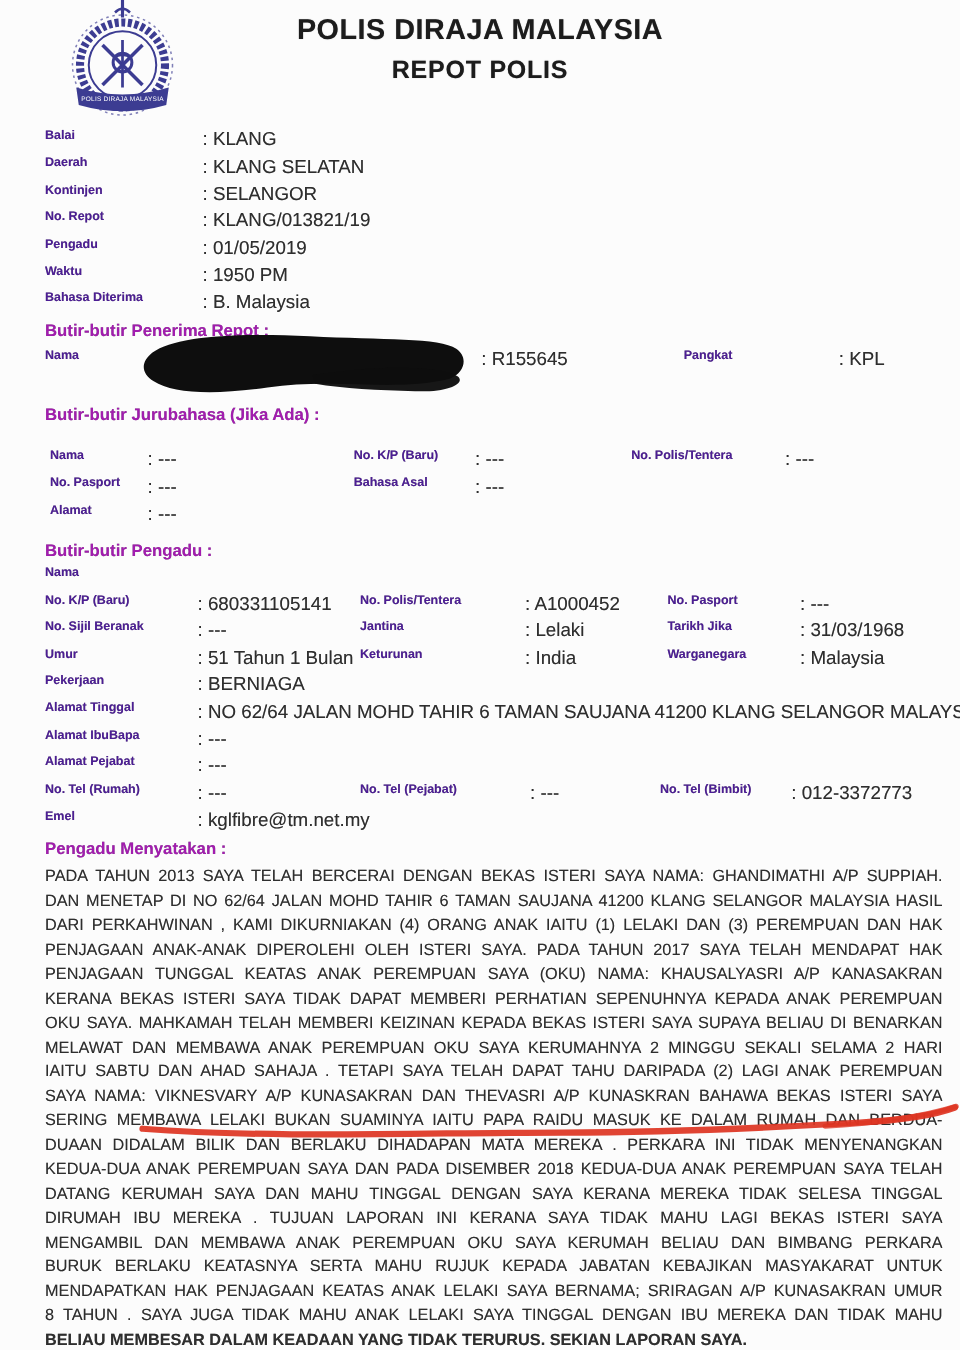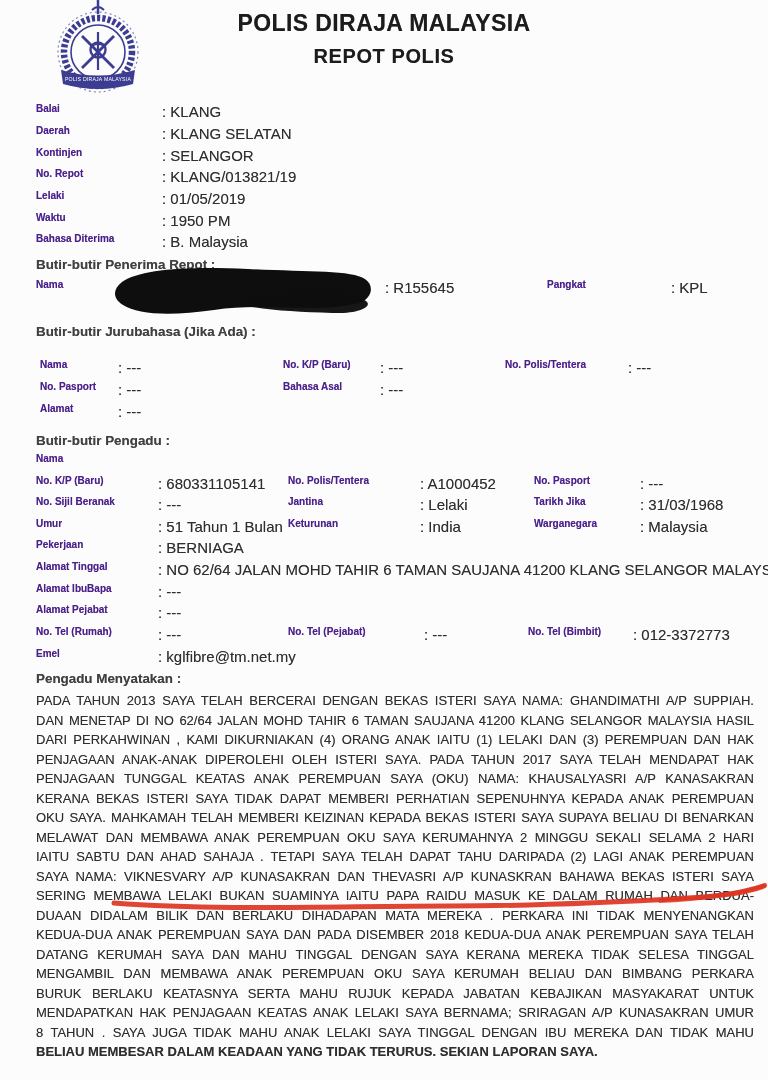--- a/index.html
+++ b/index.html
@@ -10,21 +10,21 @@
     color:#2b2b2b;
   }
   .doc-title{
     position:absolute;left:0;right:0;text-align:center;
     font-weight:bold;color:#1c1c1c;
     text-shadow:0 0 .6px rgba(40,40,40,.55);
   }
   .t1{top:10px;font-size:23px;letter-spacing:.4px;}
   .t2{top:45px;font-size:20px;letter-spacing:.6px;}
   .sect{
-    position:absolute;font-weight:bold;font-size:13.4px;color:#404040;
+    position:absolute;font-weight:bold;font-size:13.4px;color:#a21caf;
     text-shadow:0 0 .5px rgba(40,40,40,.5);white-space:nowrap;
   }
   .lbl{
     position:absolute;font-weight:bold;font-size:10px;color:#4c1d95;
     text-shadow:0 0 .5px rgba(40,40,40,.5);white-space:nowrap;
   }
   .val{
     position:absolute;font-size:15px;color:#2e2e2e;
     text-shadow:0 0 .4px rgba(60,60,60,.5);white-space:nowrap;
   }
@@ -69,21 +69,21 @@
   <div class="doc-title t2">REPOT POLIS</div>
 
   <span class="lbl" style="left:36px;top:103px">Balai</span>
   <span class="val" style="left:162px;top:103px">: KLANG</span>
   <span class="lbl" style="left:36px;top:125px">Daerah</span>
   <span class="val" style="left:162px;top:125px">: KLANG SELATAN</span>
   <span class="lbl" style="left:36px;top:147px">Kontinjen</span>
   <span class="val" style="left:162px;top:147px">: SELANGOR</span>
   <span class="lbl" style="left:36px;top:168px">No. Repot</span>
   <span class="val" style="left:162px;top:168px">: KLANG/013821/19</span>
-  <span class="lbl" style="left:36px;top:190px">Lelaki</span>
+  <span class="lbl" style="left:36px;top:190px">Pengadu</span>
   <span class="val" style="left:162px;top:190px">: 01/05/2019</span>
   <span class="lbl" style="left:36px;top:212px">Waktu</span>
   <span class="val" style="left:162px;top:212px">: 1950 PM</span>
   <span class="lbl" style="left:36px;top:233px">Bahasa Diterima</span>
   <span class="val" style="left:162px;top:233px">: B. Malaysia</span>
 
   <span class="sect" style="left:36px;top:257px">Butir-butir Penerima Repot :</span>
   <span class="lbl" style="left:36px;top:279px">Nama</span>
   <span class="frag" style="left:150px;top:299px">SHM</span>
   <svg class="redact" style="left:110px;top:264px" width="262" height="52" viewBox="0 0 262 52">
@@ -163,20 +163,21 @@
     <div class="st">PENJAGAAN TUNGGAL KEATAS ANAK PEREMPUAN SAYA (OKU) NAMA: KHAUSALYASRI A/P KANASAKRAN</div>
     <div class="st">KERANA BEKAS ISTERI SAYA TIDAK DAPAT MEMBERI PERHATIAN SEPENUHNYA KEPADA ANAK PEREMPUAN</div>
     <div class="st">OKU SAYA. MAHKAMAH TELAH MEMBERI KEIZINAN KEPADA BEKAS ISTERI SAYA SUPAYA BELIAU DI BENARKAN</div>
     <div class="st">MELAWAT DAN MEMBAWA ANAK PEREMPUAN OKU SAYA KERUMAHNYA 2 MINGGU SEKALI SELAMA 2 HARI</div>
     <div class="st">IAITU SABTU DAN AHAD SAHAJA . TETAPI SAYA TELAH DAPAT TAHU DARIPADA (2) LAGI ANAK PEREMPUAN</div>
     <div class="st">SAYA NAMA: VIKNESVARY A/P KUNASAKRAN DAN THEVASRI A/P KUNASKRAN BAHAWA BEKAS ISTERI SAYA</div>
     <div class="st">SERING MEMBAWA LELAKI BUKAN SUAMINYA IAITU PAPA RAIDU MASUK KE DALAM RUMAH DAN BERDUA-</div>
     <div class="st">DUAAN DIDALAM BILIK DAN BERLAKU DIHADAPAN MATA MEREKA . PERKARA INI TIDAK MENYENANGKAN</div>
     <div class="st">KEDUA-DUA ANAK PEREMPUAN SAYA DAN PADA DISEMBER 2018 KEDUA-DUA ANAK PEREMPUAN SAYA TELAH</div>
     <div class="st">DATANG KERUMAH SAYA DAN MAHU TINGGAL DENGAN SAYA KERANA MEREKA TIDAK SELESA TINGGAL</div>
+    <div class="st">DIRUMAH IBU MEREKA . TUJUAN LAPORAN INI KERANA SAYA TIDAK MAHU LAGI BEKAS ISTERI SAYA</div>
     <div class="st">MENGAMBIL DAN MEMBAWA ANAK PEREMPUAN OKU SAYA KERUMAH BELIAU DAN BIMBANG PERKARA</div>
     <div class="st">BURUK BERLAKU KEATASNYA SERTA MAHU RUJUK KEPADA JABATAN KEBAJIKAN MASYAKARAT UNTUK</div>
     <div class="st">MENDAPATKAN HAK PENJAGAAN KEATAS ANAK LELAKI SAYA BERNAMA; SRIRAGAN A/P KUNASAKRAN UMUR</div>
     <div class="st">8 TAHUN . SAYA JUGA TIDAK MAHU ANAK LELAKI SAYA TINGGAL DENGAN IBU MEREKA DAN TIDAK MAHU</div>
     <div class="st last">BELIAU MEMBESAR DALAM KEADAAN YANG TIDAK TERURUS. SEKIAN LAPORAN SAYA.</div>
   </div>
 
   <svg class="overlay" width="768" height="1080" viewBox="0 0 768 1080">
     <path d="M114 903 C 220 911 340 906 450 906 C 540 906 620 902 688 898 C 724 896 748 892 764 886" fill="none" stroke="#dd3422" stroke-width="5" stroke-linecap="round" opacity=".92"></path>
     <path d="M660 901 C 700 899 740 893 765 885" fill="none" stroke="#dd3422" stroke-width="4" stroke-linecap="round" opacity=".75"></path>

